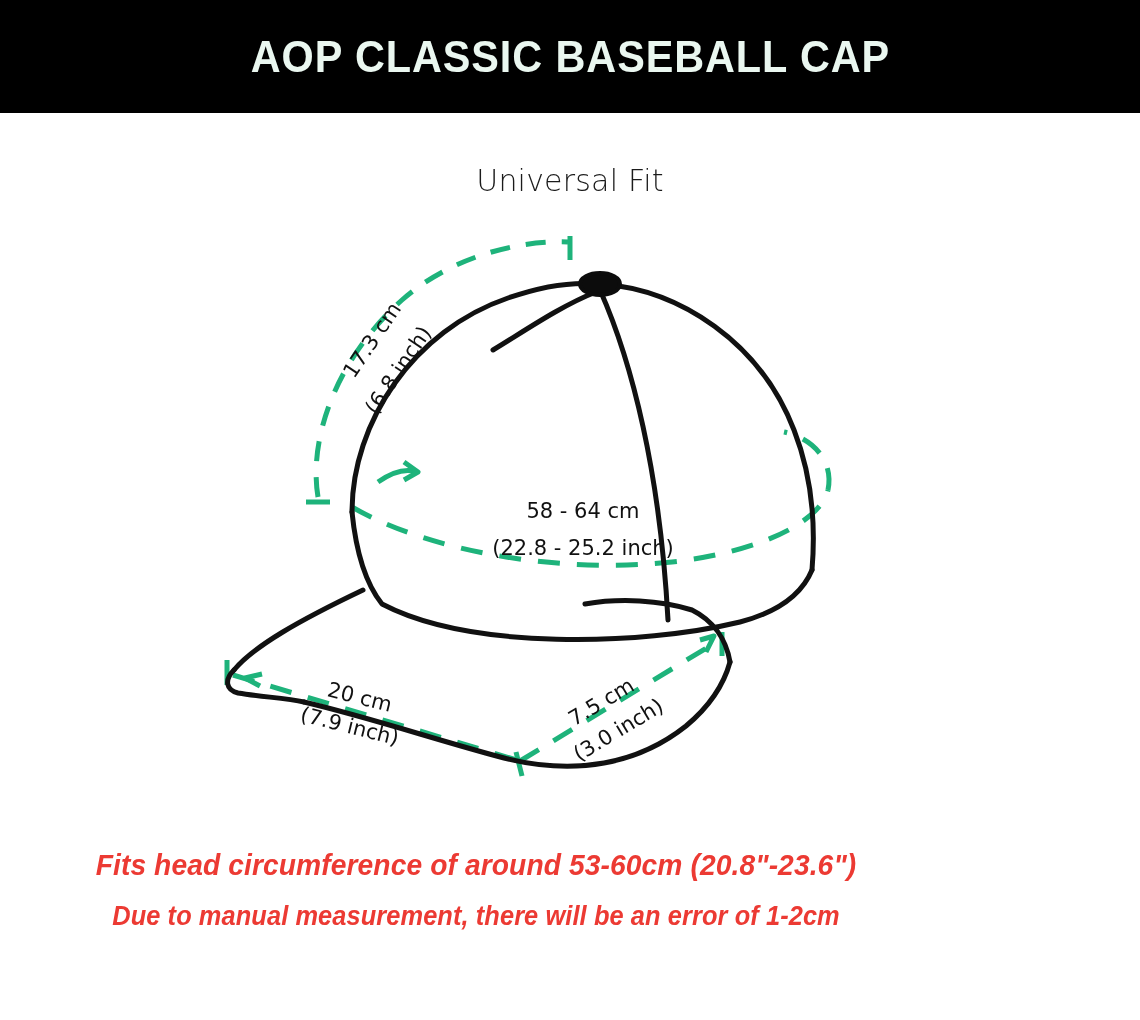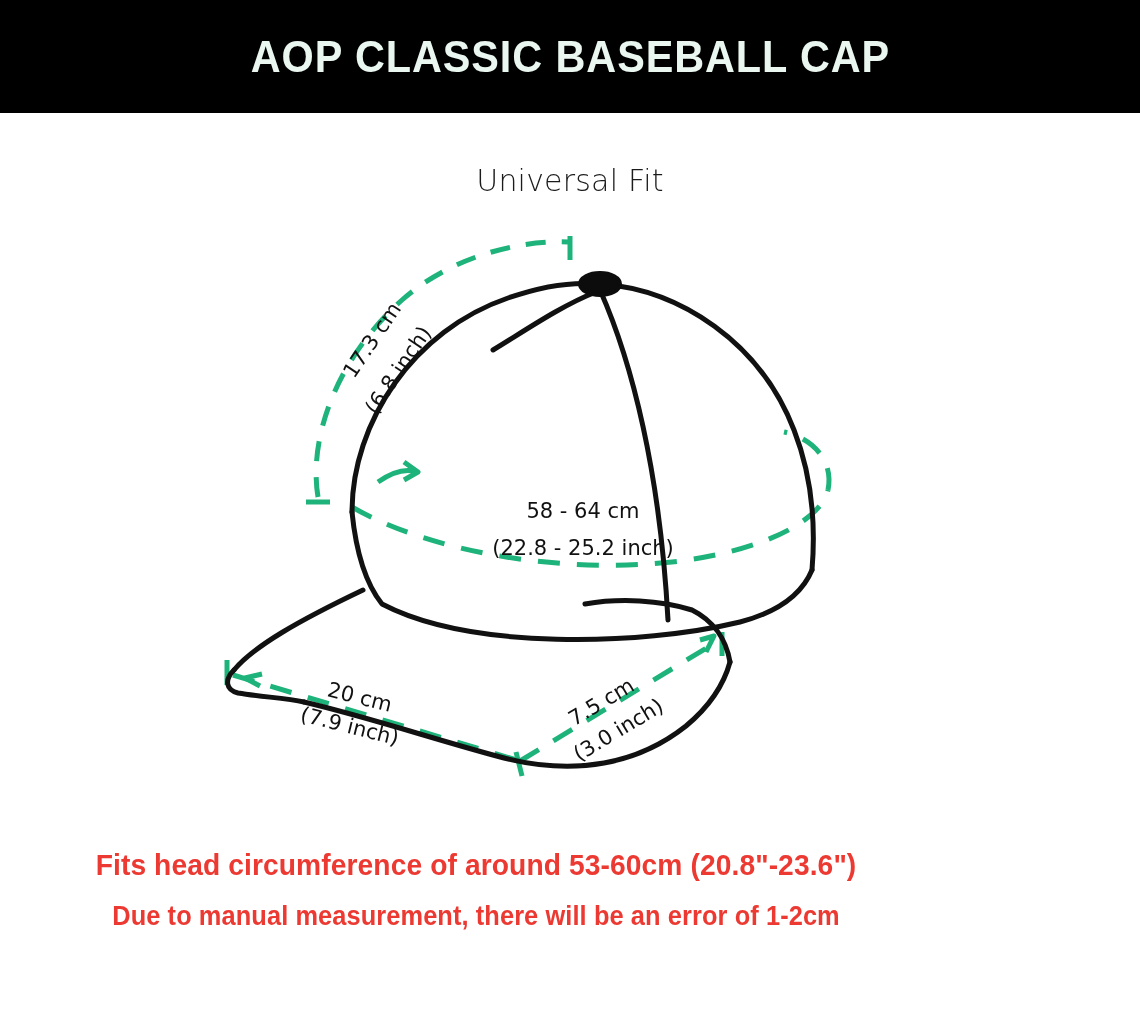--- a/index.html
+++ b/index.html
@@ -70,20 +70,21 @@
     font-size: 21px;
     fill: #111111;
   }
 
   
   #footer-notes {
     position: absolute;
     left: 0; top: 850px;
     width: 952px;
     text-align: center;
+    font-style: italic;
   }
   .note {
     color: #ec3a33;
     font-family: "Liberation Sans Narrow", "Liberation Sans", sans-serif;
     font-weight: bold;
     white-space: nowrap;
     transform: scaleX(0.94);
   }
   #note-primary {
     font-size: 30px;

